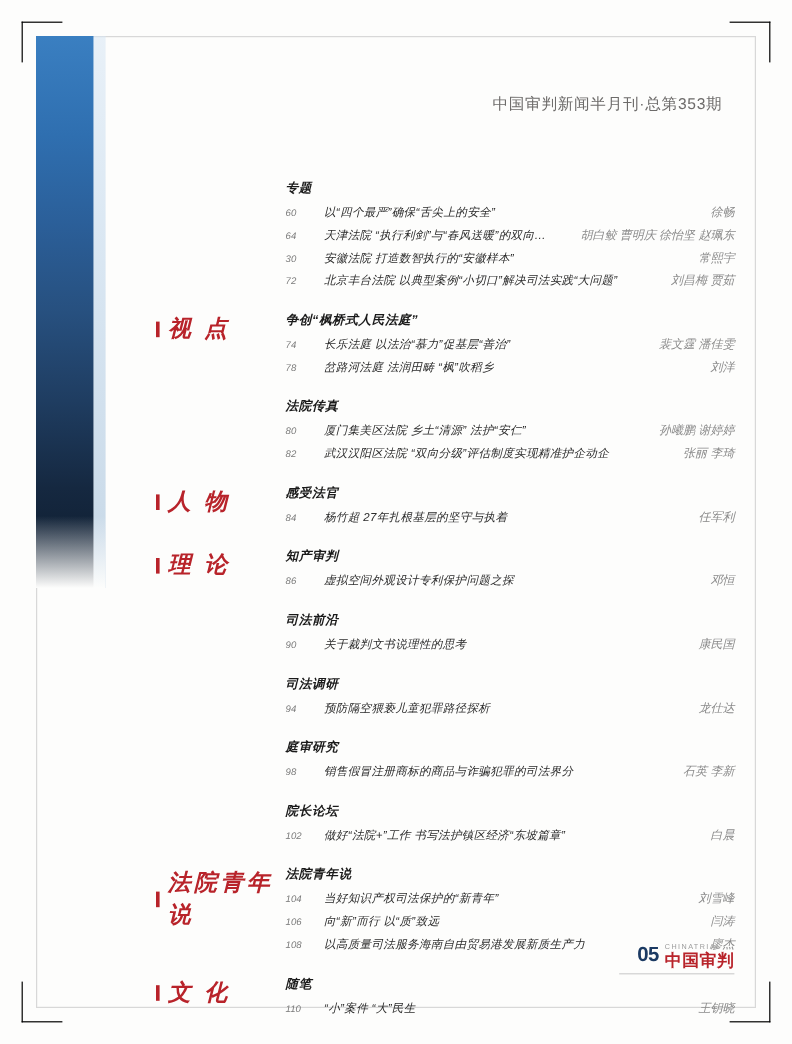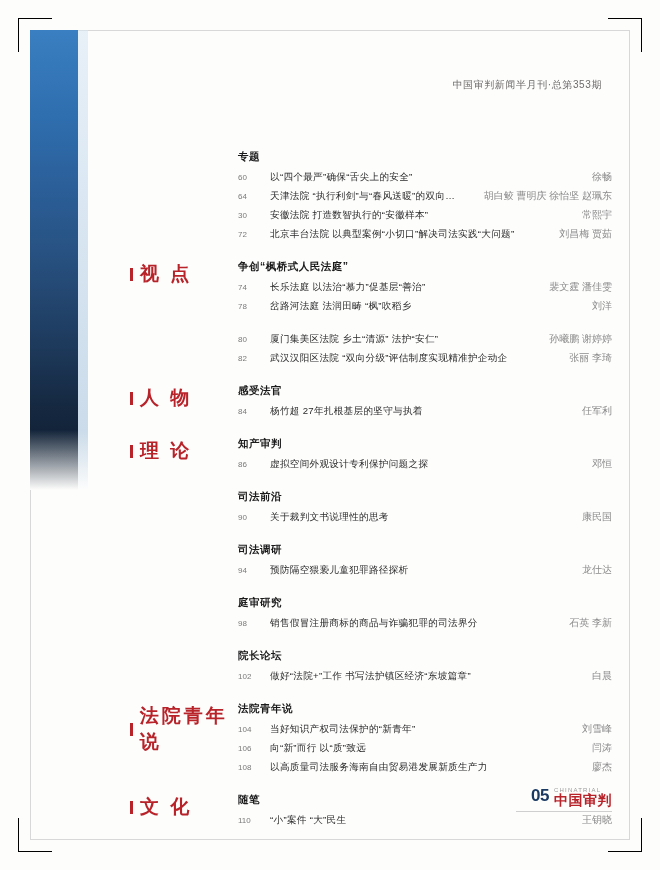--- a/index.html
+++ b/index.html
@@ -40,28 +40,28 @@
     background:linear-gradient(180deg,#d7e6f4 0%,#bcd4ea 40%,#9bbad6 100%);
     opacity:.55;
   }
   .spine-fade{
     position:absolute;left:30px;top:430px;width:58px;height:60px;
     background:linear-gradient(180deg,rgba(253,253,252,0) 0%,rgba(253,253,252,1) 100%);
   }
 
   .header{
     position:absolute;right:58px;top:78px;
-    font-size:10px;color:#6d6b6a;letter-spacing:.6px;
+    font-size:13px;color:#6d6b6a;letter-spacing:.6px;
   }
 
   .content{
     position:absolute;left:130px;top:150px;right:48px;
   }
 
-  .section{margin-bottom:0;}
+  .section{margin-bottom:0;font-style:italic;}
   .sec-row{display:flex;align-items:flex-start;}
   .sec-label{
     width:108px;flex:0 0 108px;
     display:flex;align-items:center;
     font-size:19px;font-weight:bold;color:#b8232a;
     letter-spacing:3px;
     padding-top:1px;
   }
   .sec-bar{
     display:inline-block;width:3px;height:13px;background:#b8232a;margin-right:7px;
@@ -175,20 +175,21 @@
               <span class="pg">74</span>
               <span class="ttl">长乐法庭  以法治“慕力”促基层“善治”</span>
               <span class="auth">裴文霆 潘佳雯</span>
             </div>
             <div class="entry">
               <span class="pg">78</span>
               <span class="ttl">岔路河法庭  法润田畴  “枫”吹稻乡</span>
               <span class="auth">刘洋</span>
             </div>
             <div class="gap"></div>
+            <div class="grp-title">法院传真</div>
             <div class="entry">
               <span class="pg">80</span>
               <span class="ttl">厦门集美区法院  乡土“清源”  法护“安仁”</span>
               <span class="auth">孙曦鹏 谢婷婷</span>
             </div>
             <div class="entry">
               <span class="pg">82</span>
               <span class="ttl">武汉汉阳区法院  “双向分级”评估制度实现精准护企动企</span>
               <span class="auth">张丽 李琦</span>
             </div>

